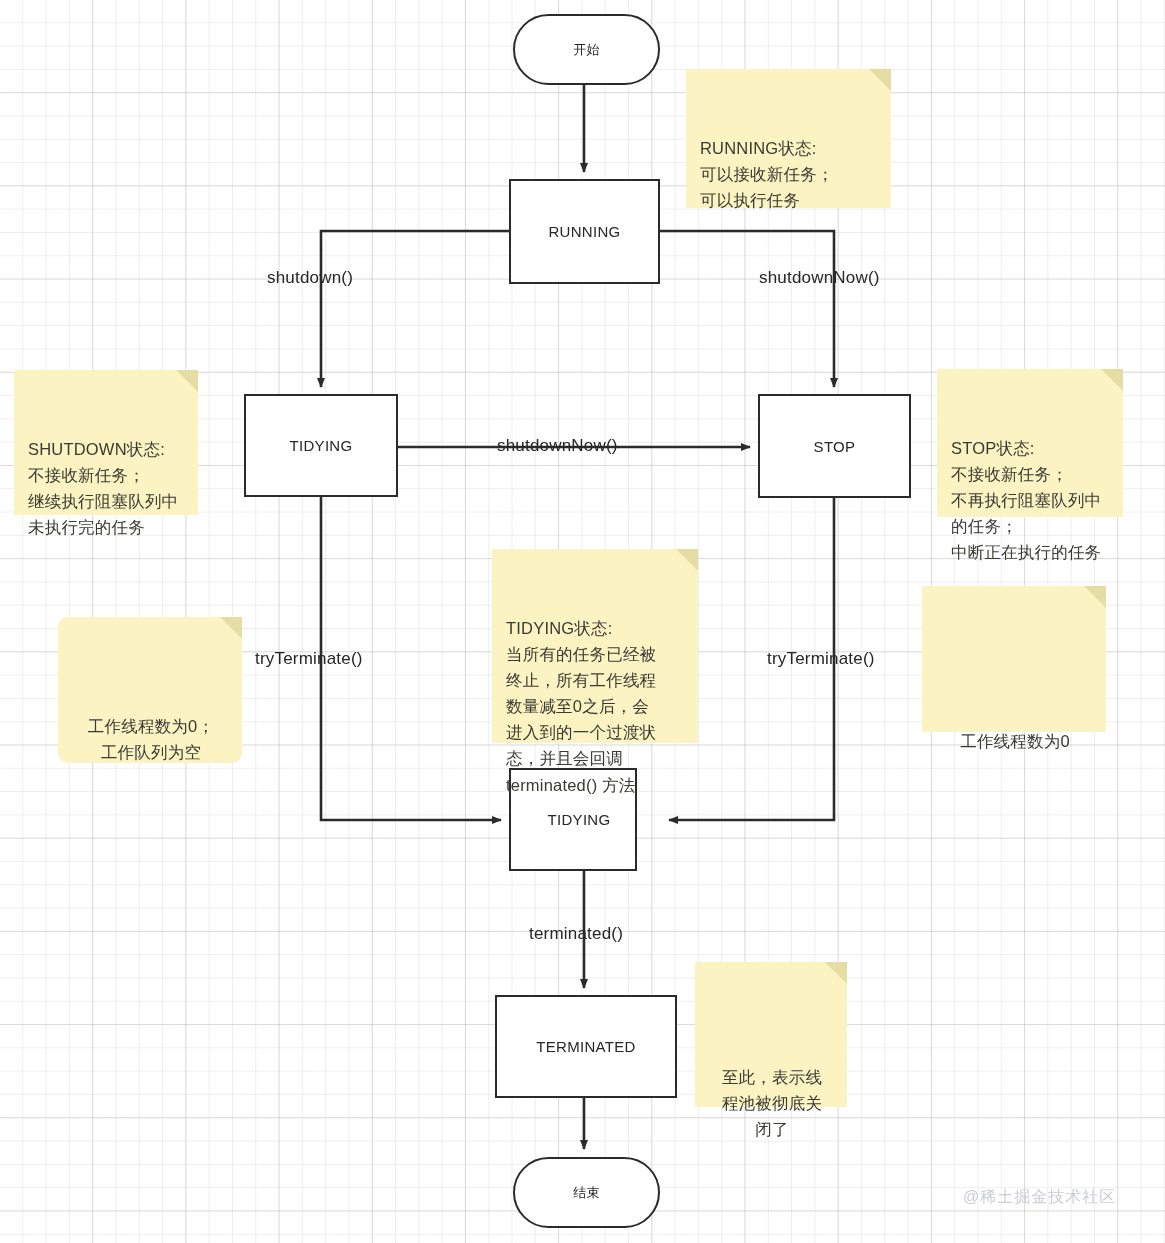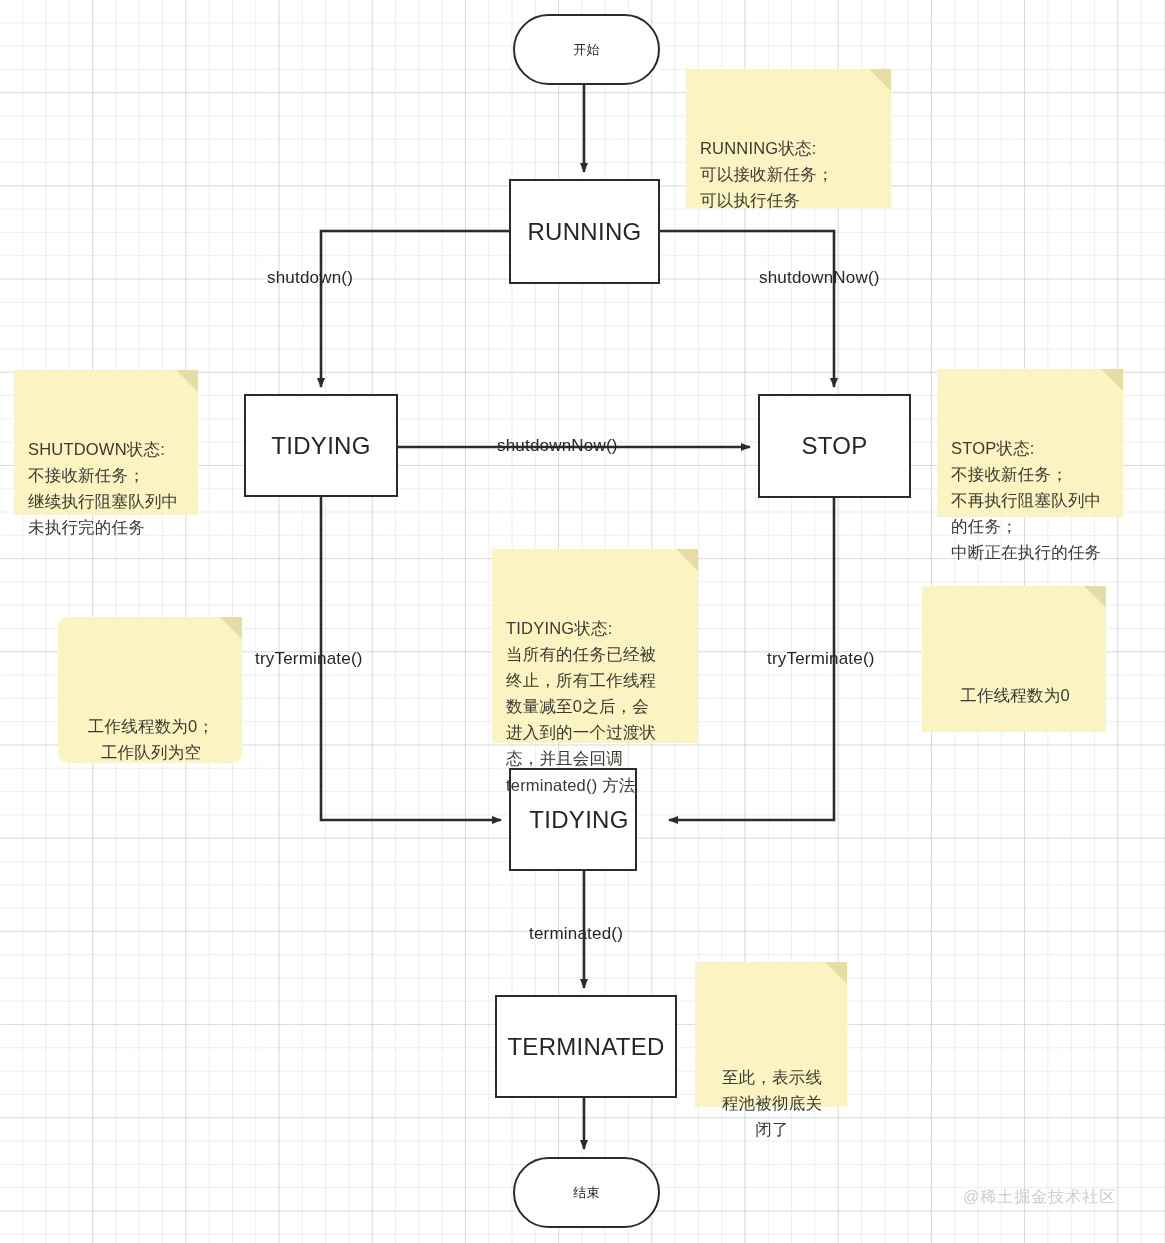--- a/index.html
+++ b/index.html
@@ -40,21 +40,21 @@
   }
   .node {
     position: absolute;
     box-sizing: border-box;
     background: #ffffff;
     border: 2.5px solid #2b2b2b;
     display: flex;
     align-items: center;
     justify-content: center;
     color: #262626;
-    font-size: 24px;
+    font-size: 15px;
     letter-spacing: 0.3px;
     white-space: nowrap;
   }
   .node.terminal {
     border-radius: 36px;
     font-size: 13px;
   }
   .note {
     position: absolute;
     box-sizing: border-box;
@@ -198,21 +198,21 @@
     <span class="fold"></span>
     <span>TIDYING状态:
 当所有的任务已经被
 终止，所有工作线程
 数量减至0之后，会
 进入到的一个过渡状
 态，并且会回调
 terminated() 方法</span>
   </div>
 
-  <div class="note center" style="left:922px; top:586px; width:184px; height:146px; padding-top:44px;">
+  <div class="note center" style="left:922px; top:586px; width:184px; height:146px; padding-top:90px;">
     <span class="fold"></span>
     <span>工作线程数为0</span>
   </div>
 
   <div class="note center" style="left:695px; top:962px; width:152px; height:145px; padding-top:50px;">
     <span class="fold"></span>
     <span>至此，表示线
 程池被彻底关
 闭了</span>
   </div>

